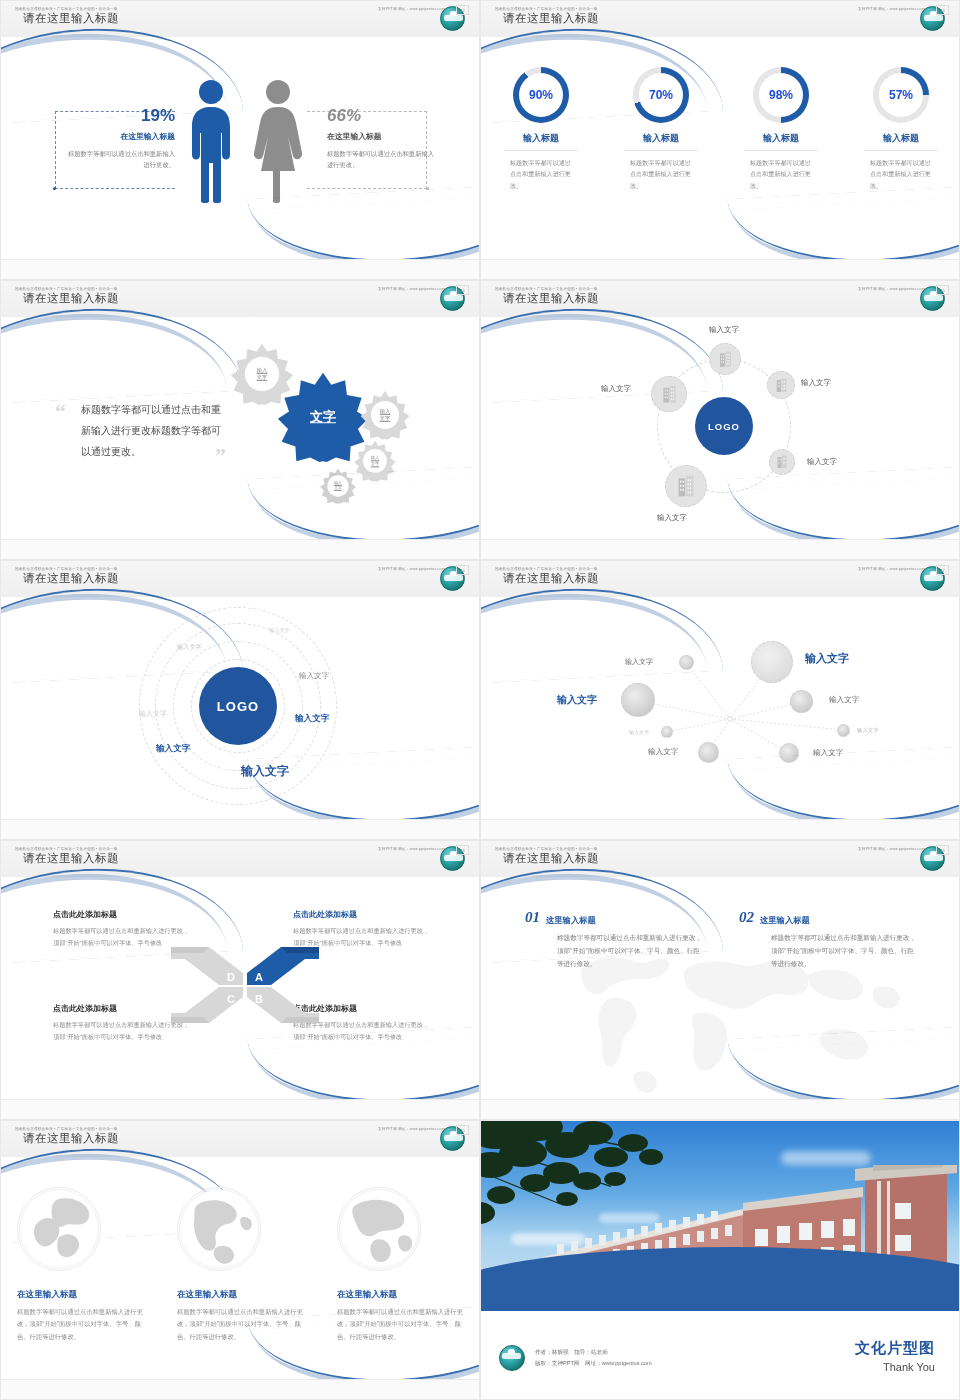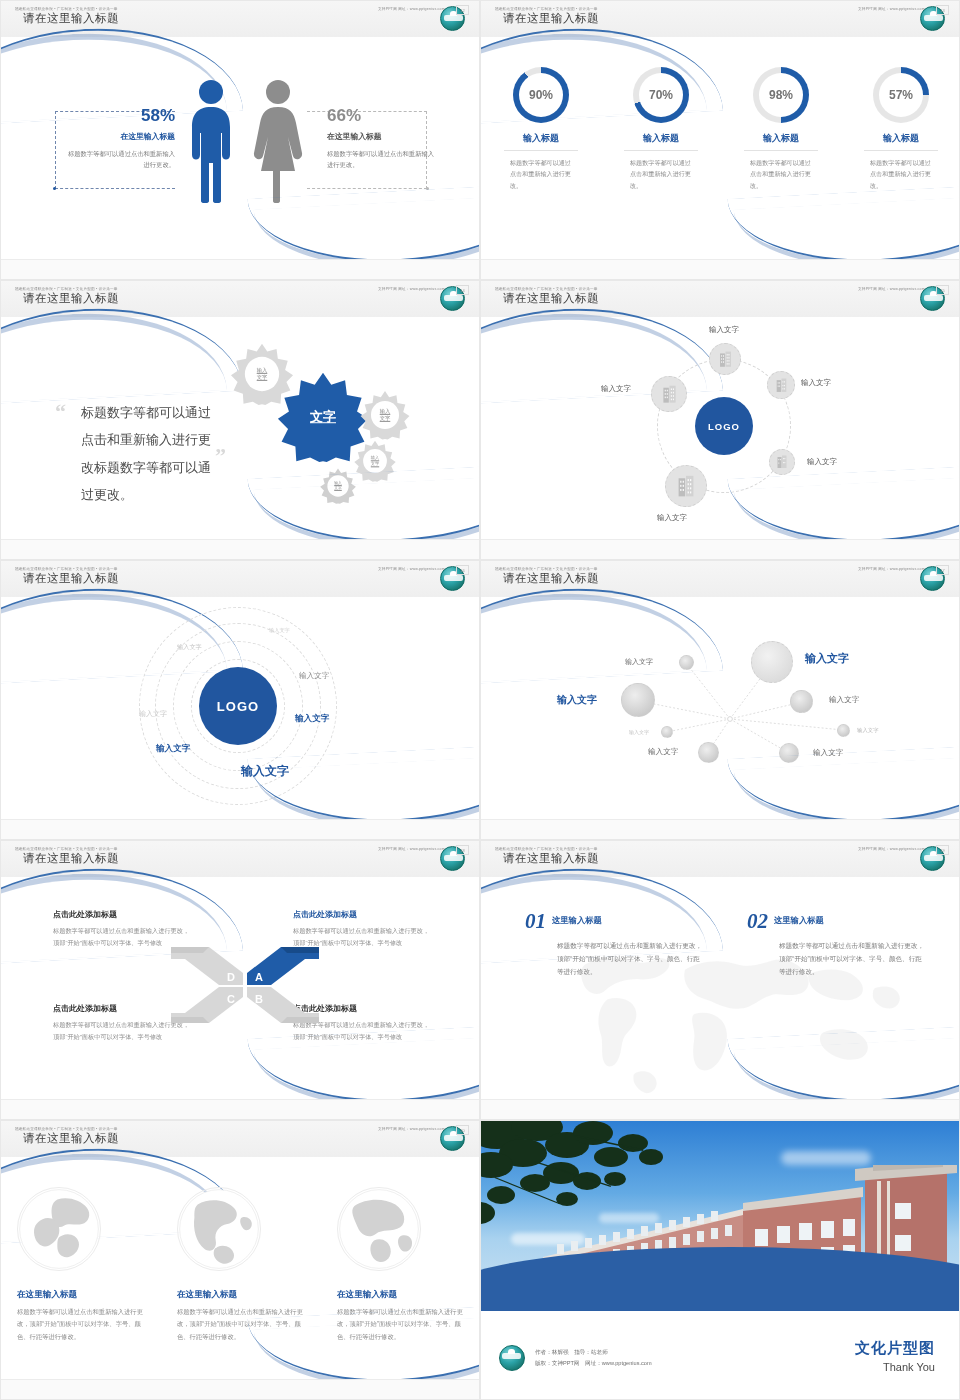--- a/index.html
+++ b/index.html
@@ -97,21 +97,21 @@
     position: absolute; right: 34px; top: 6px;
     font-size: 3.6px; color: #8a8a8a; letter-spacing: .2px;
   }
   .ftr-page {
     position: absolute; right: 10px; top: 4px;
     width: 13px; height: 10px; border: 1px solid #dcdcdc;
     font-size: 4px; color: #9a9a9a; text-align: center; line-height: 10px;
   }
 
   .blue { color: #21569f; }
-  .gray { color: #8d8d8d; }
+  .gray { color: #8d8d8d; font-style: italic; }
 
   
   .s1-wrap { position: absolute; top: 58px; left: 0; width: 480px; height: 185px; }
   .s1-dash-l {
     position: absolute; left: 54px; top: 52px; width: 120px; height: 78px;
     border-left: 1px dashed #6f86ad; border-top: 1px dashed #6f86ad; border-bottom: 1px dashed #6f86ad;
   }
   .s1-dash-r {
     position: absolute; right: 54px; top: 52px; width: 120px; height: 78px;
     border-right: 1px dashed #b9b9b9; border-top: 1px dashed #b9b9b9; border-bottom: 1px dashed #b9b9b9;
@@ -127,32 +127,32 @@
   .fig-male { left: 186px; }
   .fig-female { left: 252px; }
 
   
   .s2-row { position: absolute; top: 66px; left: 0; width: 480px; display: flex; }
   .s2-item { flex: 1; text-align: center; position: relative; }
   .donut { width: 56px; height: 56px; margin: 0 auto; border-radius: 50%; position: relative; }
   .donut .hole {
     position: absolute; inset: 6px; background: #fff; border-radius: 50%;
     display: flex; align-items: center; justify-content: center;
-    font-size: 12px; font-weight: bold; color: #737373;
+    font-size: 12px; font-weight: bold; color: #1d4ed8;
   }
   .s2-title { font-size: 9px; font-weight: bold; color: #21569f; margin-top: 9px; }
   .s2-rule { width: 74px; height: 1px; background: #e2e2e2; margin: 5px auto 0; }
   .s2-body { font-size: 6.1px; color: #8a8a8a; line-height: 1.85; margin-top: 6px; width: 62px;
              margin-left: auto; margin-right: auto; text-align: left; }
 
   
   .quote-mark { position: absolute; font-size: 22px; color: #d9d9d9; font-weight: bold; font-family: "Liberation Serif", serif; }
   .s3-text {
     position: absolute; left: 80px; top: 118px; width: 140px;
-    font-size: 13px; color: #4a4a4a; line-height: 2.1;
+    font-size: 10px; color: #4a4a4a; line-height: 2.1;
   }
   .gear { position: absolute; }
   .gear-lbl {
     position: absolute; left: 50%; top: 50%; transform: translate(-50%,-50%);
     font-size: 5.3px; color: #8d8d8d; text-align: center; line-height: 1.35; width: 26px; text-decoration: underline;
   }
   .gear-lbl.big { font-size: 13px; color: #fff; font-weight: bold; width: 40px; }
 
   
   .orbit-ring {
@@ -179,21 +179,21 @@
              background: radial-gradient(circle at 40% 35%, #eeeeee, #bfbfbf); }
   .netlbl { position: absolute; white-space: nowrap; }
 
   
   .s7-block { position: absolute; width: 140px; }
   .s7-h { font-size: 8px; font-weight: bold; color: #333; }
   .s7-h.b { color: #21569f; }
   .s7-p { font-size: 6.2px; color: #8a8a8a; line-height: 1.95; margin-top: 5px; }
 
   
-  .s8-num { font-size: 21px; font-weight: bold; color: #21569f; font-style: italic;
+  .s8-num { font-size: 15px; font-weight: bold; color: #21569f; font-style: italic;
             font-family: "Liberation Serif", serif; }
   .s8-h { font-size: 8.3px; font-weight: bold; color: #21569f; }
   .s8-p { font-size: 6.6px; color: #7d7d7d; line-height: 2.0; margin-top: 5px; }
   .worldmap { position: absolute; left: 60px; top: 92px; width: 380px; height: 175px; opacity: .10; }
 
   
   .globe { width: 84px; height: 84px; border-radius: 50%; border: 1px solid #ececec;
            position: relative; overflow: hidden; margin: 0 auto; }
   .s9-h { font-size: 8.6px; font-weight: bold; color: #21569f; }
   .s9-p { font-size: 6.3px; color: #8a8a8a; line-height: 1.95; margin-top: 5px; }
@@ -233,21 +233,21 @@
     <div class="swoosh-tl2"></div>
     <div class="swoosh-tl"></div>
 
     <div class="s1-wrap">
       <div class="s1-dash-l"></div>
       <div class="s1-dot" style="left:52px;top:128px;"></div>
       <div class="s1-dash-r"></div>
       <div class="s1-dot" style="right:52px;top:128px;background:#b9b9b9;"></div>
 
       <div class="s1-col left">
-        <div class="s1-pct blue">58%</div>
+        <div class="s1-pct blue">19%</div>
         <div class="s1-sub blue">在这里输入标题</div>
         <div class="s1-body">标题数字等都可以通过点击和重新输入进行更改。</div>
       </div>
 
       <div class="s1-col right">
         <div class="s1-pct gray">66%</div>
         <div class="s1-sub" style="color:#555;">在这里输入标题</div>
         <div class="s1-body">标题数字等都可以通过点击和重新输入进行更改。</div>
       </div>
 
@@ -693,21 +693,21 @@
     <div style="position:absolute;left:44px;top:68px;width:180px;">
       <div style="display:flex;align-items:flex-start;gap:6px;">
         <div class="s8-num">01</div>
         <div style="padding-top:6px;">
           <div class="s8-h">这里输入标题</div>
         </div>
       </div>
       <div class="s8-p" style="margin-left:32px;">标题数字等都可以通过点击和重新输入进行更改，顶部“开始”面板中可以对字体、字号、颜色、行距等进行修改。</div>
     </div>
 
-    <div style="position:absolute;left:258px;top:68px;width:180px;margin-left:8px;">
+    <div style="position:absolute;left:258px;top:68px;width:180px;">
       <div style="display:flex;align-items:flex-start;gap:6px;">
         <div class="s8-num">02</div>
         <div style="padding-top:6px;">
           <div class="s8-h">这里输入标题</div>
         </div>
       </div>
       <div class="s8-p" style="margin-left:32px;">标题数字等都可以通过点击和重新输入进行更改，顶部“开始”面板中可以对字体、字号、颜色、行距等进行修改。</div>
     </div>
 
     <div class="swoosh-br2"></div>

